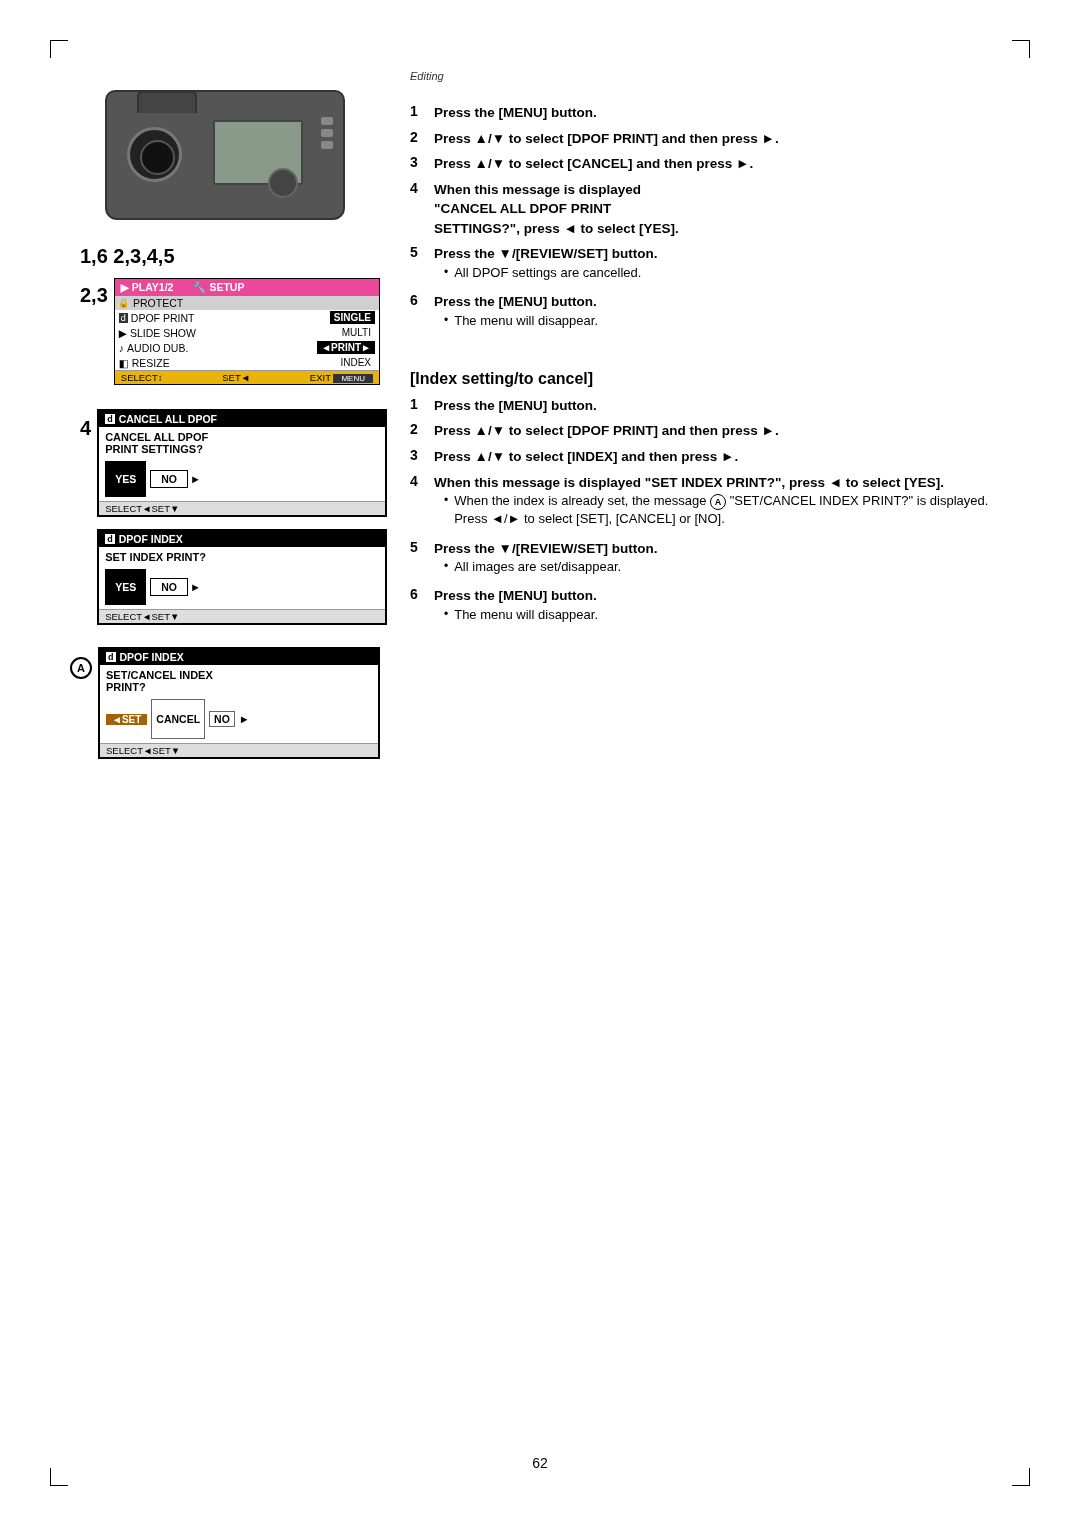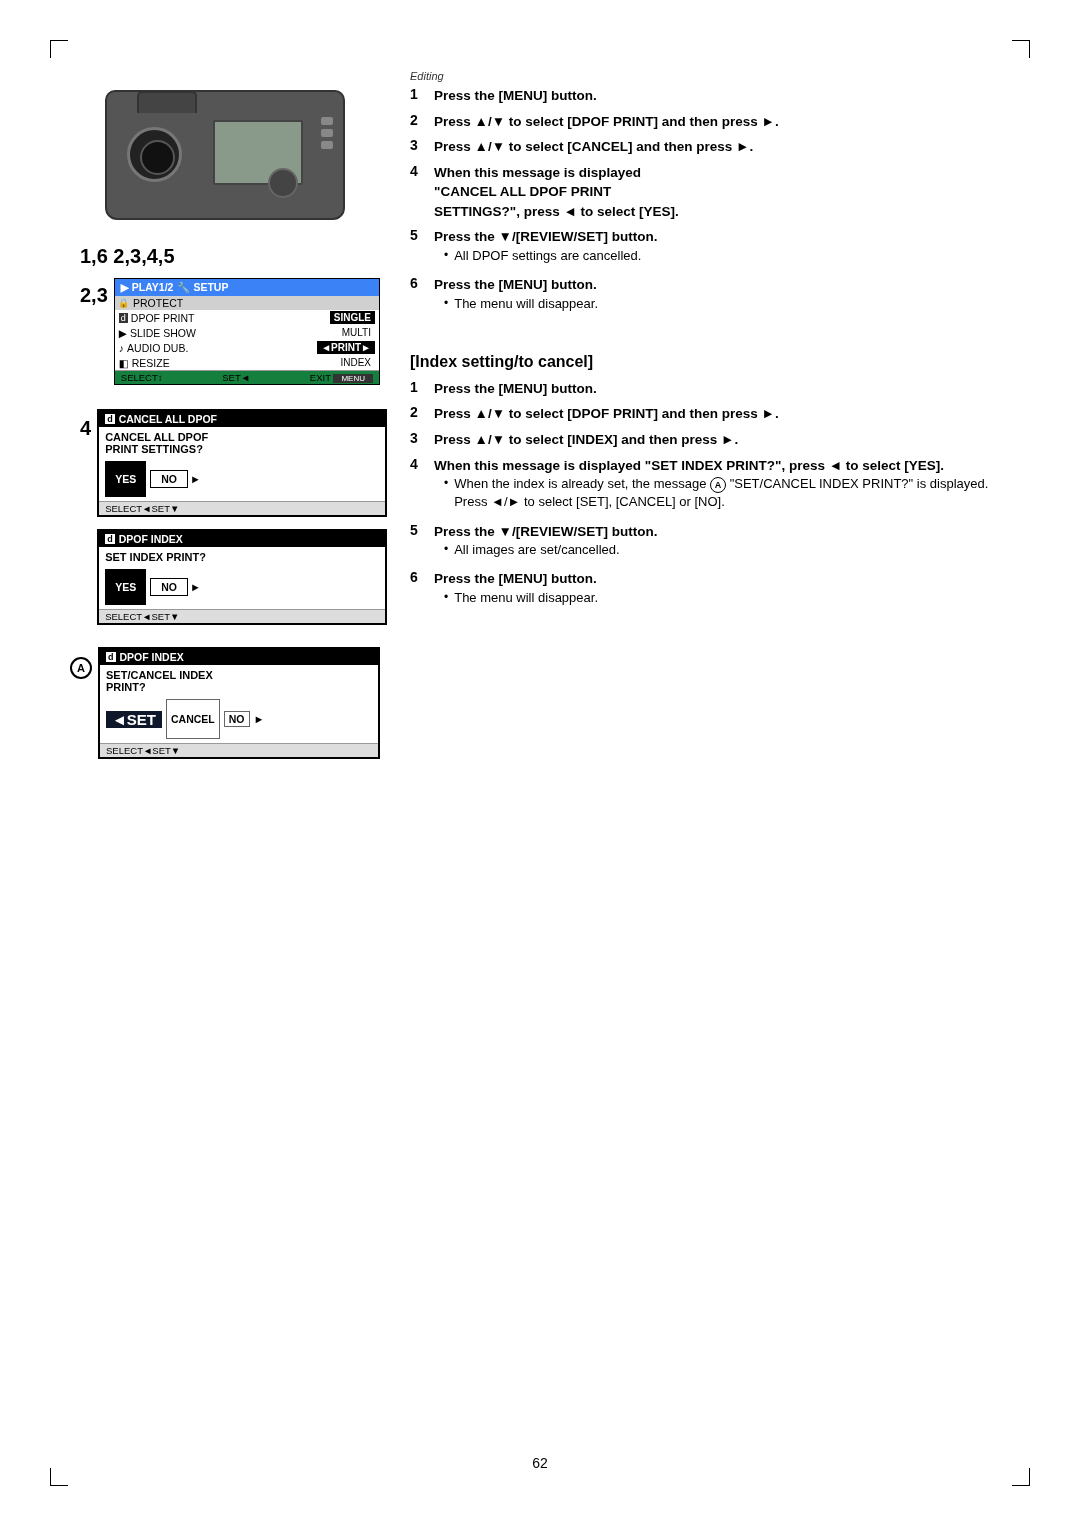--- a/index.html
+++ b/index.html
@@ -152,25 +152,25 @@
     
     .menu-box {
       width: 290px;
       border: 1.5px solid #000;
       background: #fff;
       font-size: 11px;
       margin-bottom: 6px;
     }
 
     .menu-header {
-      background: #3b82f6;
+      background: #ec4899;
       color: #fff;
       padding: 2px 6px;
       display: flex;
-      gap: 4px;
+      gap: 20px;
       font-size: 10.5px;
       font-weight: bold;
     }
 
     .menu-row {
       display: flex;
       align-items: center;
       padding: 1px 4px;
       font-size: 10.5px;
       justify-content: space-between;
@@ -193,21 +193,21 @@
       font-size: 10px;
       font-weight: bold;
     }
 
     .menu-row .right-opt-plain {
       font-size: 10px;
       padding: 1px 4px;
     }
 
     .menu-footer {
-      background: #15803d;
+      background: #eab308;
       display: flex;
       justify-content: space-between;
       padding: 1px 6px;
       font-size: 9.5px;
       border-top: 1px solid #999;
     }
 
     
     .dialog-box {
       width: 290px;
@@ -275,21 +275,21 @@
     .right-col {
       flex: 1;
       display: flex;
       flex-direction: column;
       gap: 4px;
     }
 
     .section-label {
       font-style: italic;
       font-size: 11px;
-      margin-bottom: 0;
+      margin-bottom: 17px;
       color: #333;
     }
 
     .section-title {
       font-size: 16px;
       font-weight: bold;
       margin-bottom: 8px;
     }
 
     .step-item {
@@ -478,21 +478,21 @@
         <div class="dialog-box">
           <div class="dialog-header">
             <span style="font-size:9px; background:#fff; color:#000; padding:0 2px;">d</span>
             <span>DPOF INDEX</span>
           </div>
           <div class="dialog-body">
             <div>SET/CANCEL INDEX</div>
             <div>PRINT?</div>
           </div>
           <div style="padding: 2px 6px 4px 6px; display:flex; align-items:center; gap:4px;">
-            <span style="background:#0f172a; color:#fff; padding:0 6px; font-size:15px; font-weight:bold;">◄SET</span>
+            <span style="background:#a16207; color:#fff; padding:0 6px; font-size:10px; font-weight:bold;">◄SET</span>
             <span style="font-size:10.5px; font-weight:bold; border:1.5px solid #666; padding:13px 4px;">CANCEL</span>
             <span style="font-size:10.5px; font-weight:bold; border:1.5px solid #666; padding:1px 4px;">NO</span>
             <span style="font-size:11px;">►</span>
           </div>
           <div class="dialog-footer">
             <span>SELECT◄</span>
             <span>SET▼</span>
           </div>
         </div>
       </div>
@@ -580,21 +580,21 @@
             </div>
           </div>
         </div>
 
         <div class="step-item">
           <span class="step-num">5</span>
           <div>
             <span class="step-text"><strong>Press the ▼/[REVIEW/SET] button.</strong></span>
             <div class="sub-bullet">
               <span class="bullet">•</span>
-              <span class="sub-text">All images are set/cancelled.</span>
+              <span class="sub-text">All images are set/disappear.</span>
             </div>
           </div>
         </div>
 
         <div class="step-item">
           <span class="step-num">6</span>
           <div>
             <span class="step-text"><strong>Press the [MENU] button.</strong></span>
             <div class="sub-bullet">
               <span class="bullet">•</span>

